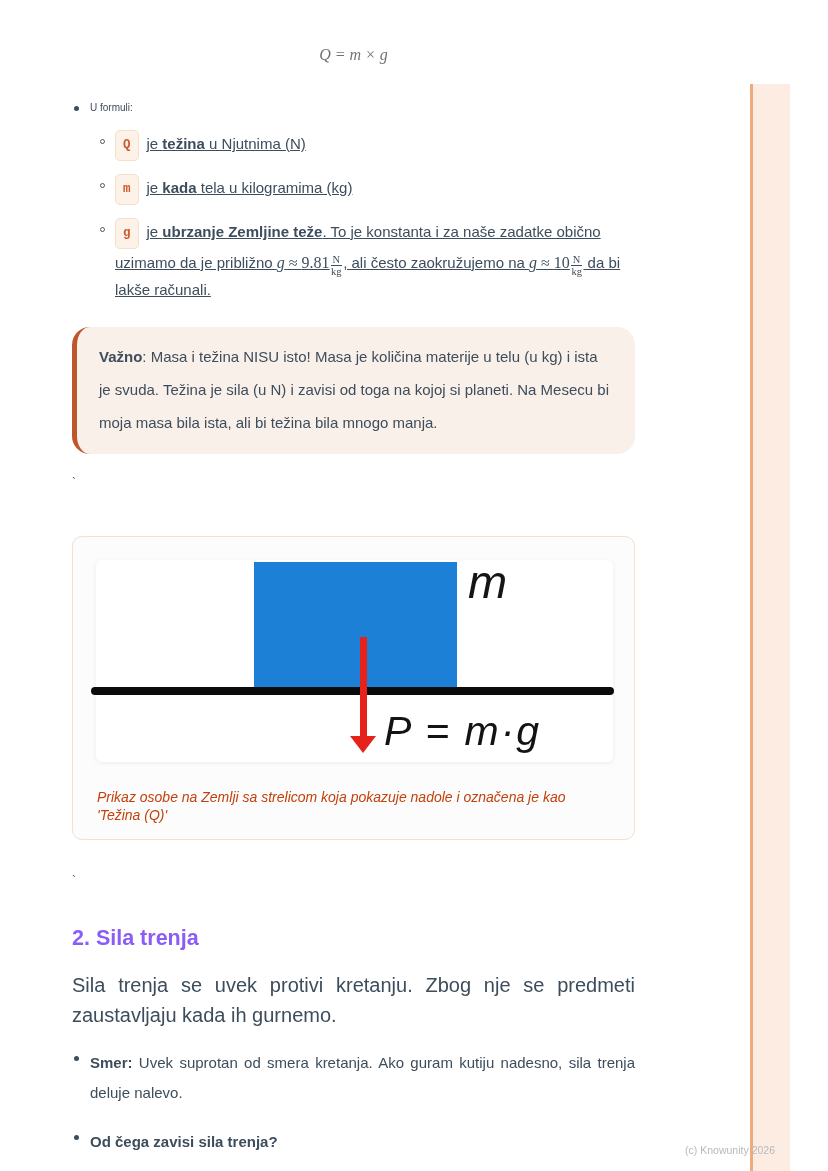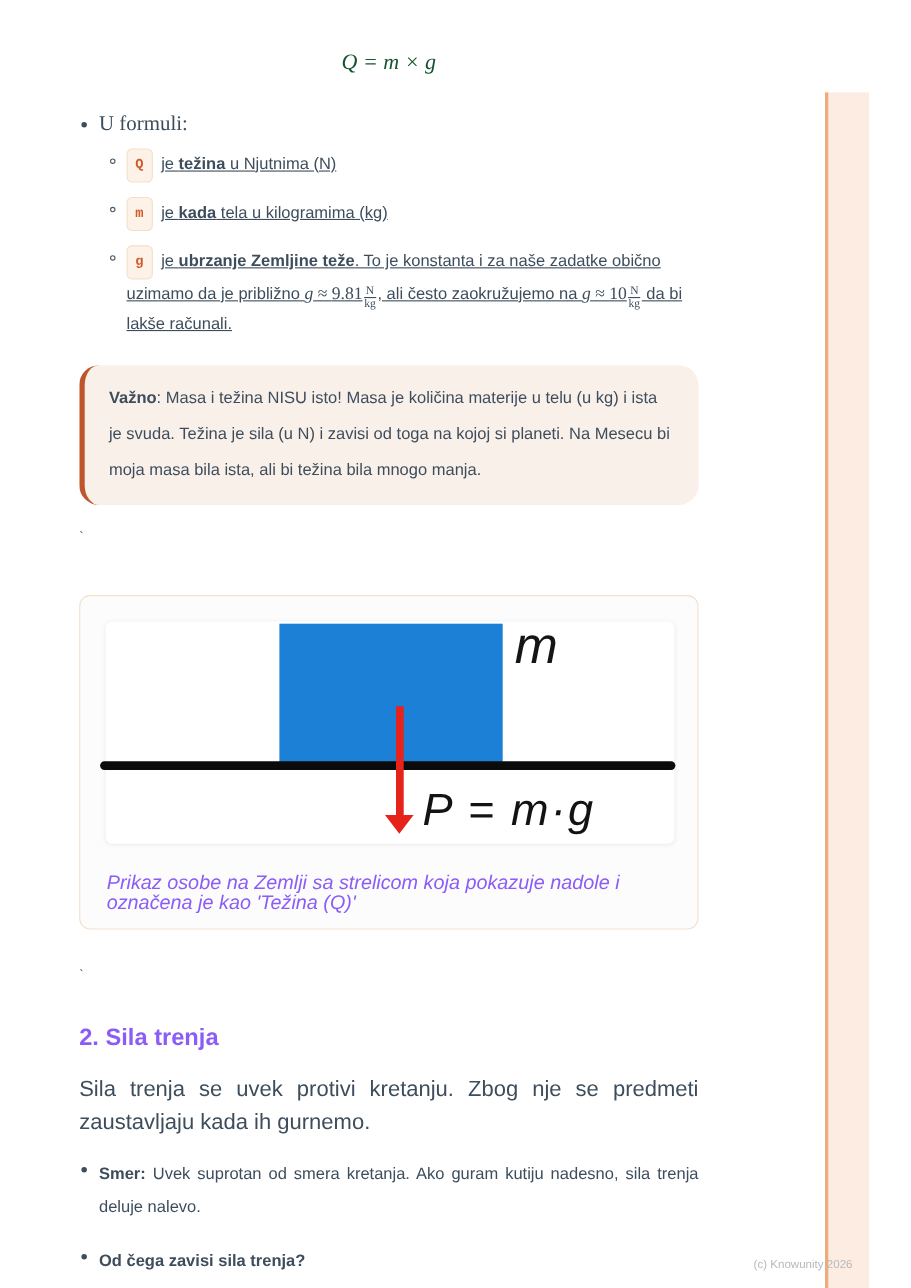--- a/index.html
+++ b/index.html
@@ -18,39 +18,39 @@
     position:absolute; left:750px; top:38px; width:40px; height:1094px;
     background:#fdece1; border-left:3px solid #eeab7e; z-index:1;
   }
 
   .content { position:relative; z-index:2; padding-left:72px; width:635px; }
 
   
   .formula-line {
     margin-top:46px; text-align:center;
     font-family:"Liberation Serif", serif; font-style:italic;
-    font-size:20px; color:#14532d;
+    font-size:16px; color:#737373;
   }
 
   
   ul.plain { list-style:none; }
   .li-row { display:flex; align-items:flex-start; }
   .marker { flex:0 0 auto; }
   .dot-marker {
     width:5px; height:5px; border-radius:50%; background:#3d4d5c;
     margin:8px 11px 0 2px;
   }
   .circle-marker {
     width:5px; height:5px; border-radius:50%; border:1.4px solid #4a5a68;
     margin:8px 10px 0 2px; background:transparent;
   }
   .li-content { flex:1 1 auto; font-size:15px; line-height:24px; }
 
   .top-list { margin-top:34px; }
-  .top-list .intro { font-size:19px; line-height:20px;font-family:Liberation Serif, serif; }
+  .top-list .intro { font-size:10px; line-height:20px; }
   .sub-list { margin-top:13px; margin-left:26px;text-decoration:underline; }
   .sub-list li { margin-bottom:13px; }
   .sub-list .li-content { line-height:26px; }
 
   .code-badge {
     display:inline-block;
     background:#fdf2e8; border:1px solid #f4dfc8; border-radius:5px;
     font-family:"Liberation Mono", monospace; font-size:12.5px; font-weight:bold;
     color:#cf5a2d; padding:1px 7px 2px; margin-right:8px;
     transform:translateY(-1px);
@@ -104,21 +104,21 @@
   .mass-label {
     position:absolute; left:372px; top:-6px;
     font-style:italic; font-size:47px; color:#151515; letter-spacing:1px;
   }
   .force-label {
     position:absolute; left:288px; top:148px;
     font-style:italic; font-size:41px; color:#131313; letter-spacing:2px;
   }
   .figure-caption {
     margin-top:26px; padding-left:1px;
-    font-style:italic; font-size:18px; color:#8b5cf6; line-height:18px;
+    font-style:italic; font-size:14px; color:#c2410c; line-height:18px;
   }
 
   
   .section-heading {
     margin-top:34px; font-size:21.5px; font-weight:bold; color:#8b5cf6;
   }
   .para {
     margin-top:19px; width:563px; font-size:20px; line-height:30px;
     text-align:justify;
   }

